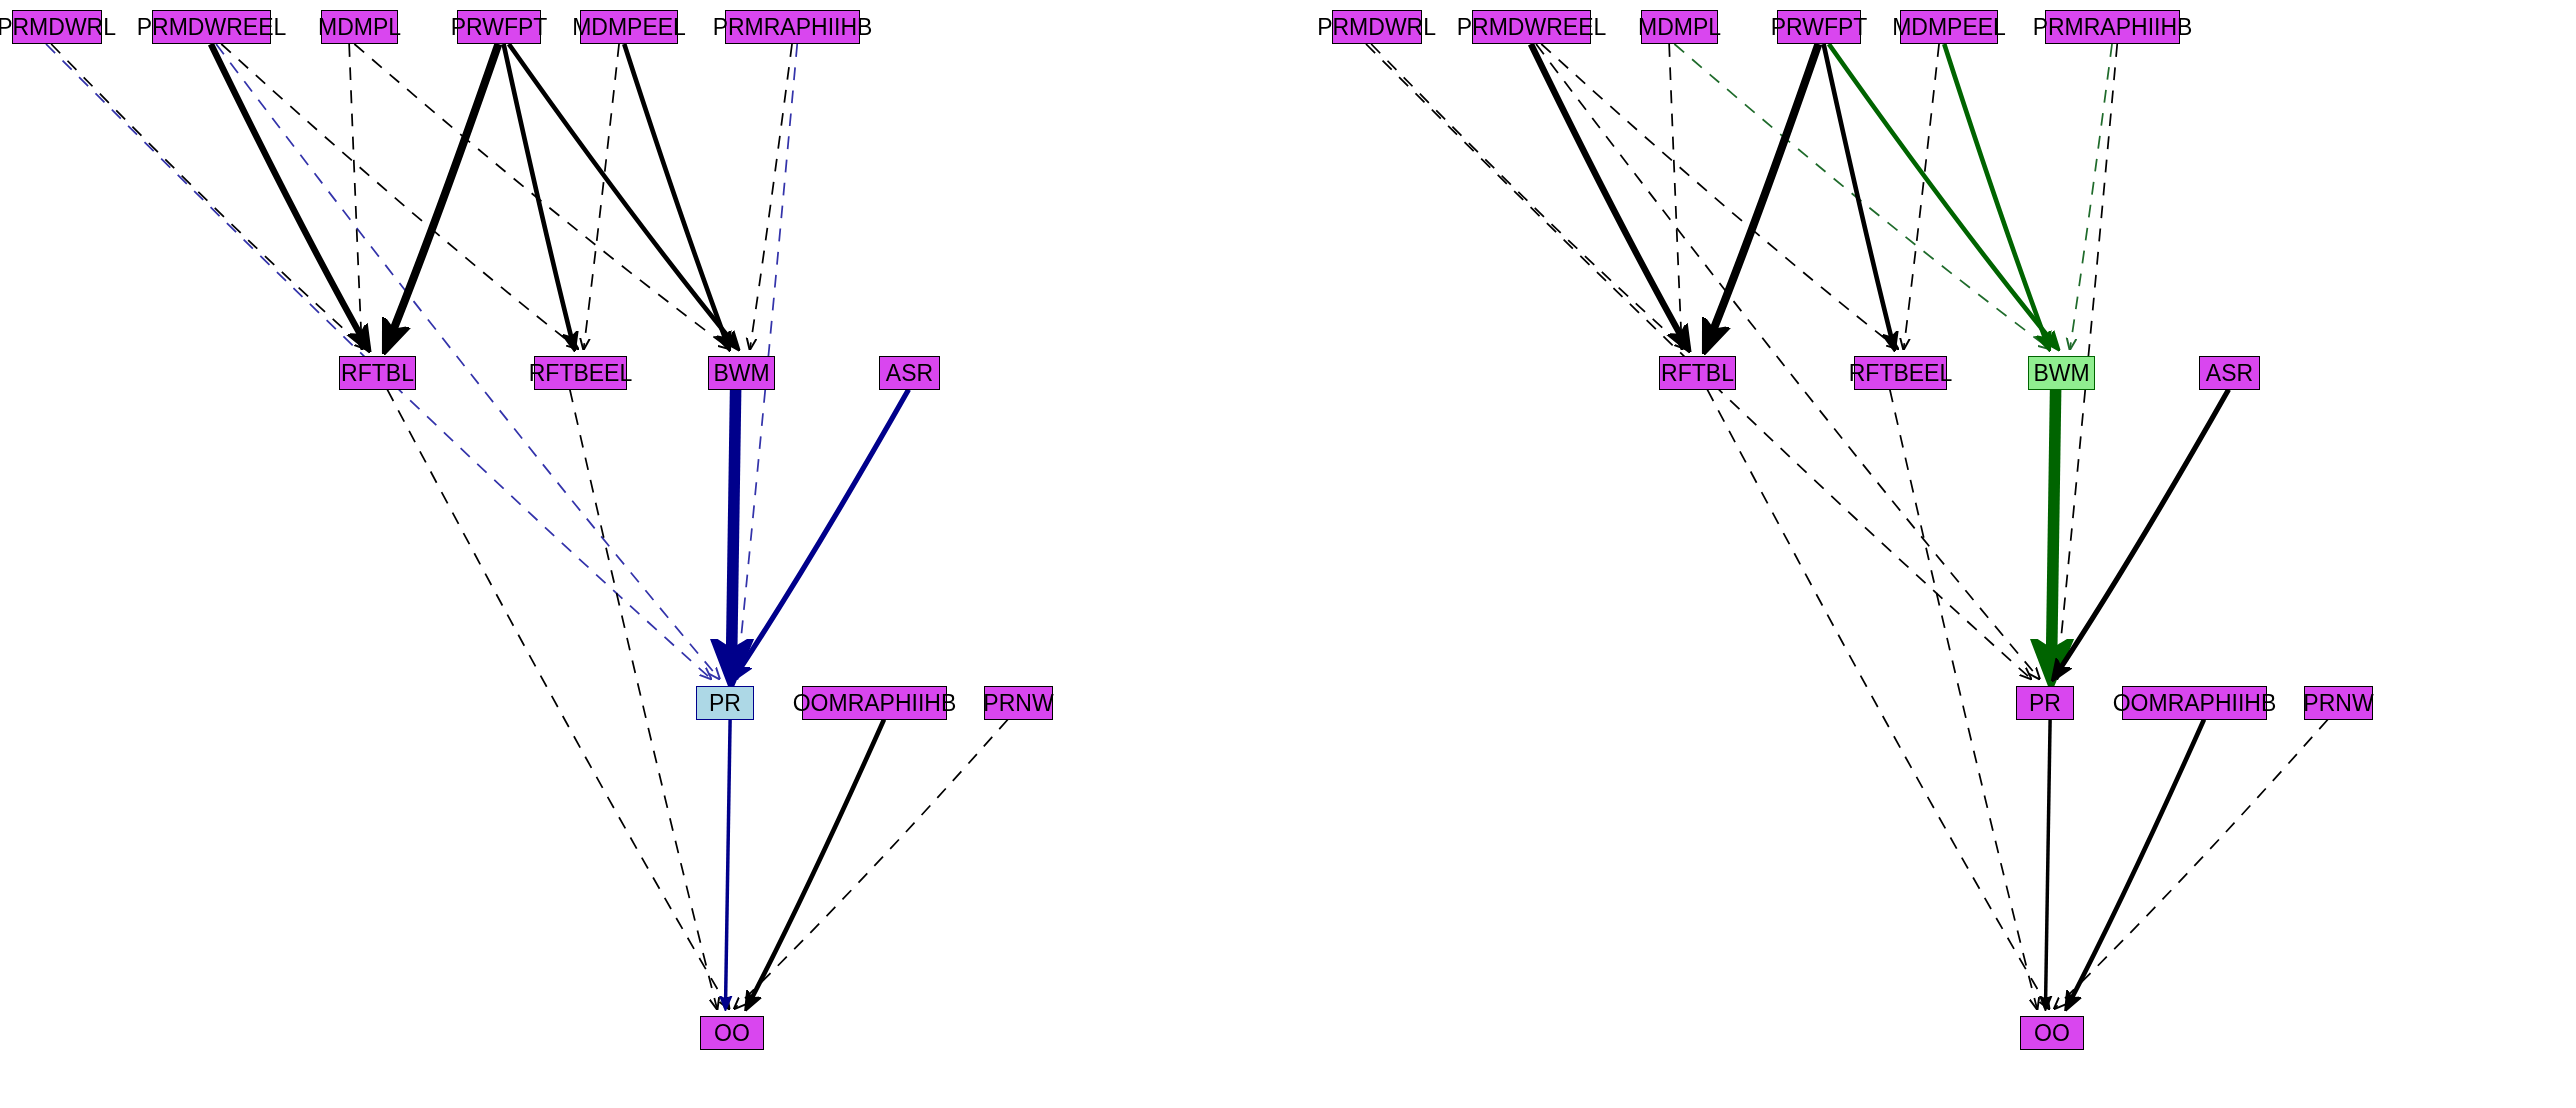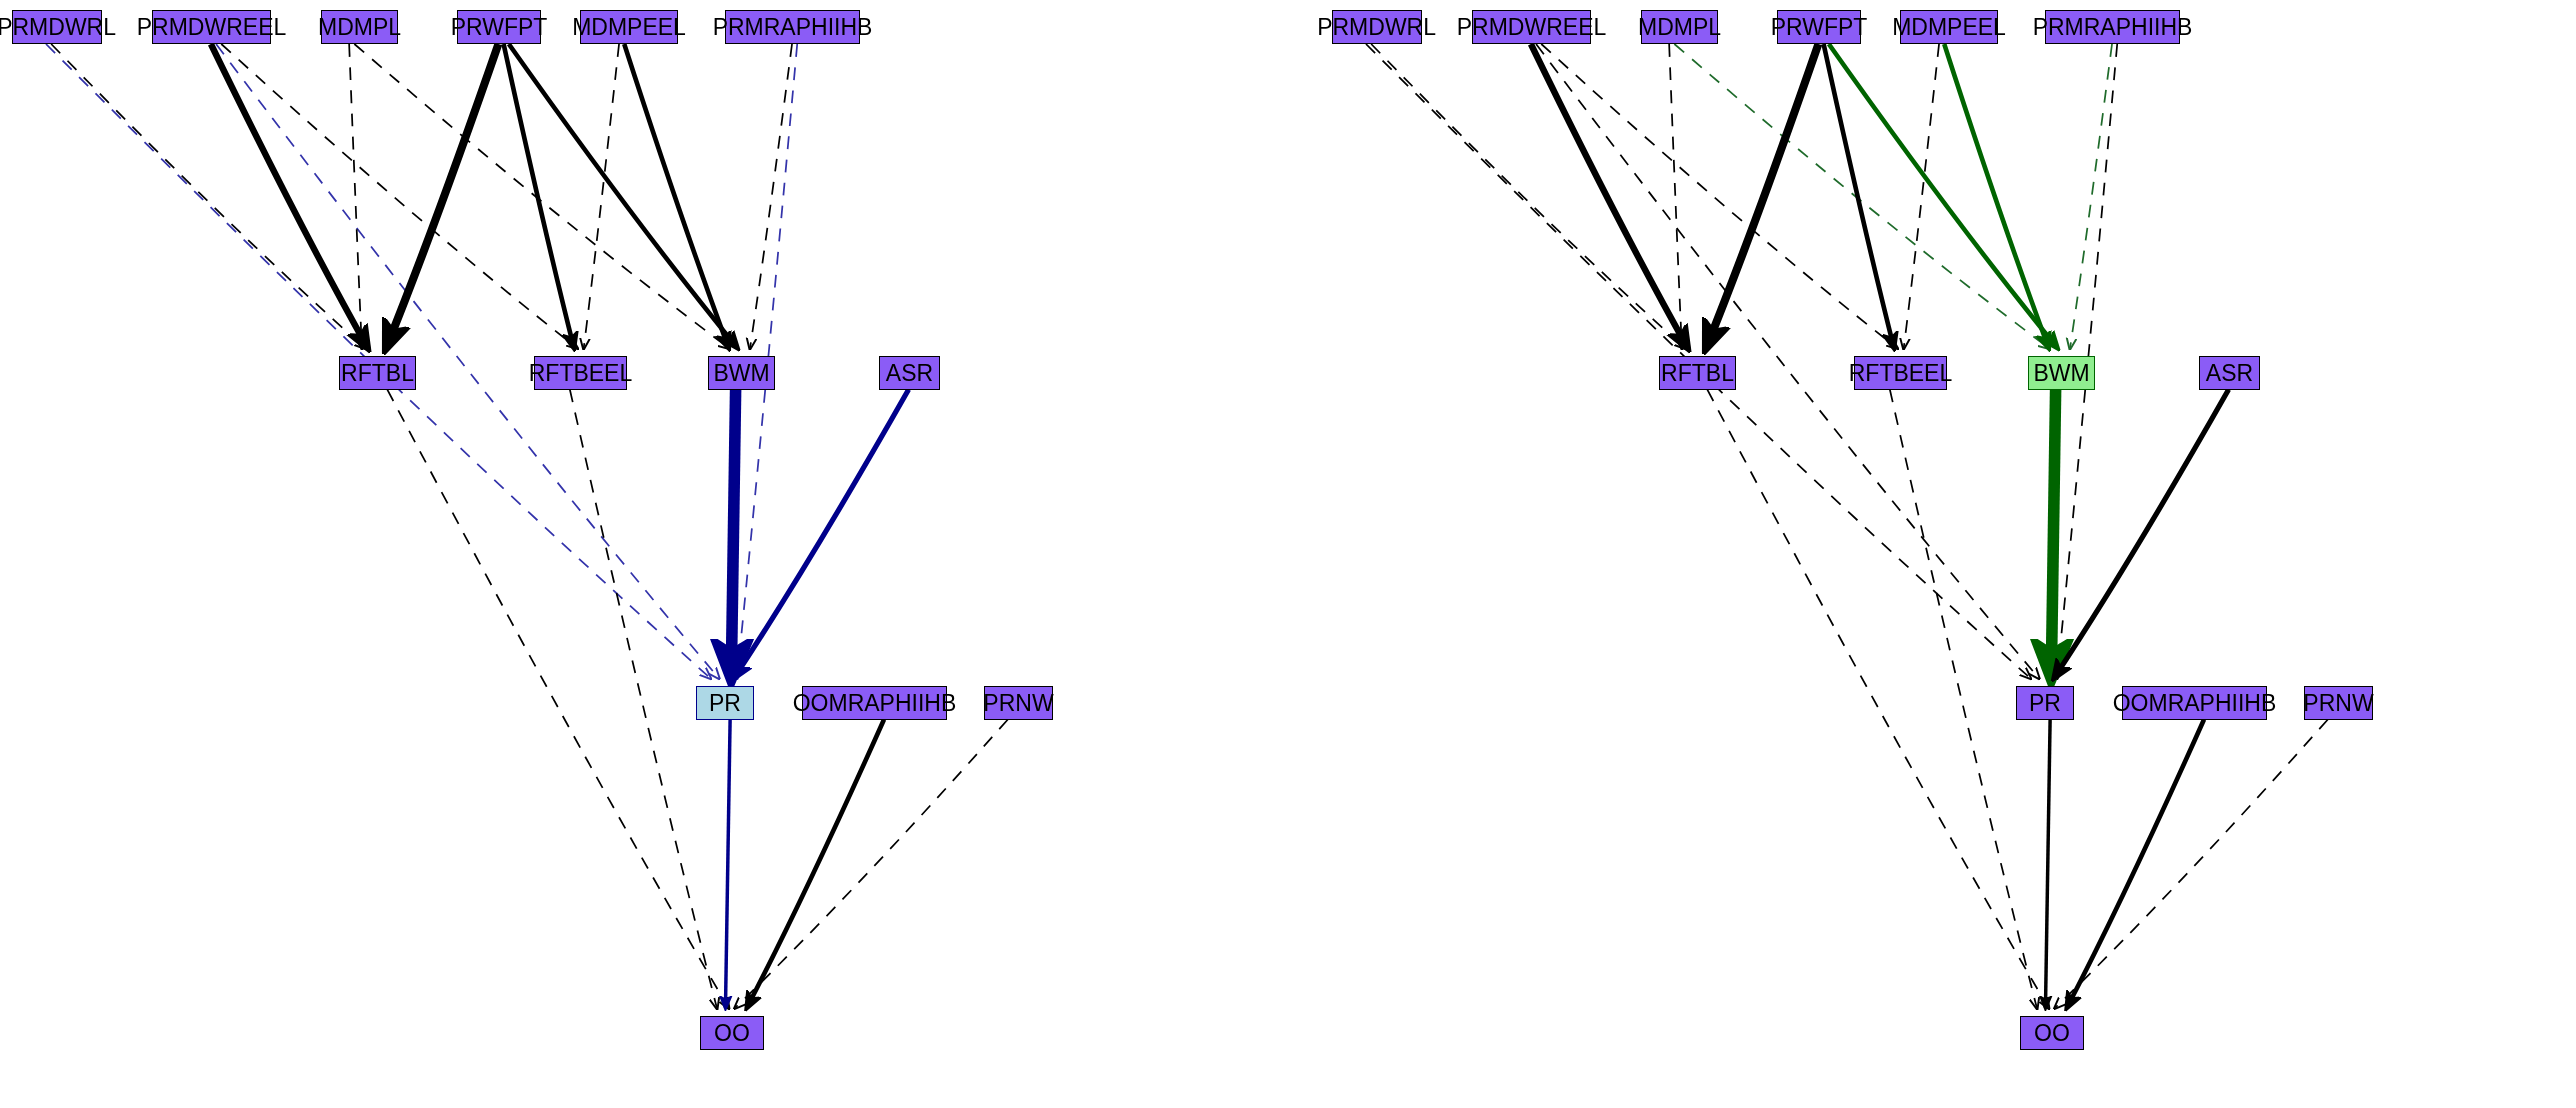--- a/index.html
+++ b/index.html
@@ -1,20 +1,20 @@
 <!DOCTYPE html>
 <html style="font-size:9.3px"><head>
 <meta charset="utf-8">
 <style>
   html,body{margin:0;padding:0;background:#ffffff;}
   body{font-family:"Liberation Sans",sans-serif;}
   #root{position:relative;width:2576px;height:1109px;background:#ffffff;overflow:hidden;}
   .panel{position:absolute;top:0;width:1256px;height:1109px;}
   .panel-svg{position:absolute;left:0;top:0;width:100%;height:100%;}
-  .node{position:absolute;box-sizing:border-box;background:#8b5cf6;border:1.7px solid #000000;
+  .node{position:absolute;box-sizing:border-box;background:#d946ef;border:1.7px solid #000000;
         display:flex;align-items:center;justify-content:center;}
   .node span{font-family:"Liberation Sans",sans-serif;font-size:23px;color:#000000;
              line-height:1;white-space:nowrap;letter-spacing:0px;}
   .node.hl-blue{background:#ADD8E6;border-color:#00008B;}
   .node.hl-green{background:#90EE90;border-color:#006400;}
 </style>
 </head>
 <body>
 
 <div id="root" style="width: 2576px; height: 1109px; background: rgb(255, 255, 255);">

